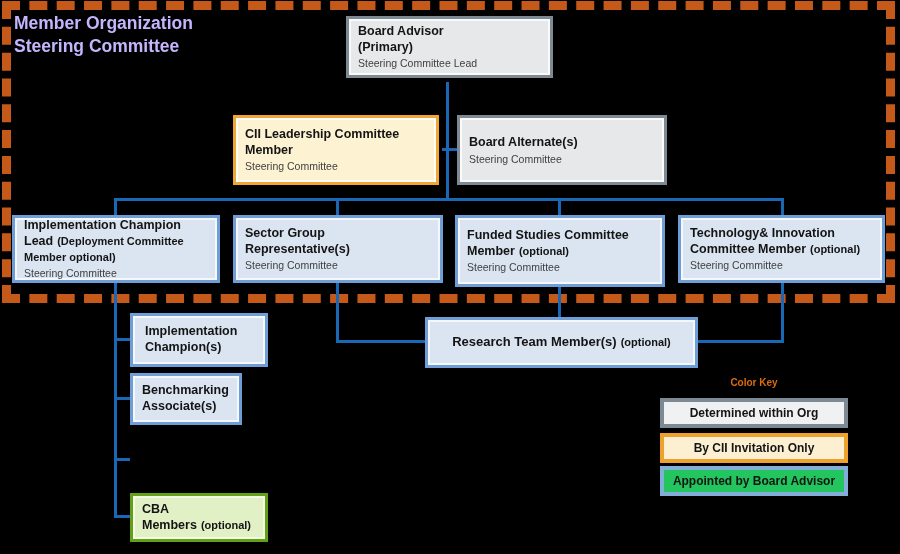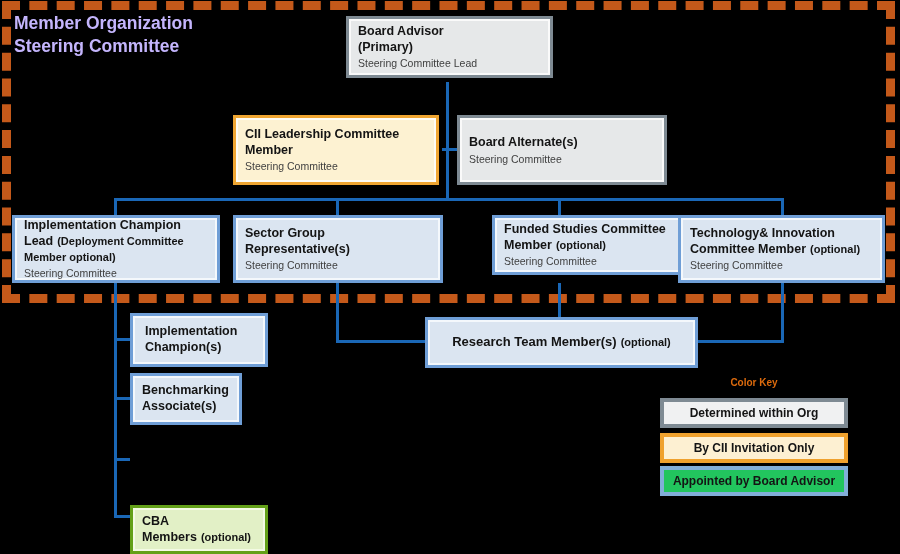--- a/index.html
+++ b/index.html
@@ -21,29 +21,29 @@
   .box{position:absolute;box-sizing:border-box;display:flex;flex-direction:column;
        justify-content:center;padding:5px 9px;}
   .box .ttl{font-weight:700;font-size:12.5px;line-height:1.25;color:#141414;}
   .box .nm{white-space:pre-line;}
   .box .sfx{font-size:11px;margin-left:4px;}
   .box .sub{font-weight:400;font-size:10.5px;line-height:1.2;color:#3F3F3F;margin-top:2px;}
 
   .st-gray  {border:3px solid #7E8A93;background:#E6E8E9;box-shadow:inset 0 0 0 2px #FAFAFA;}
   .st-orange{border:3px solid #F0A632;background:#FDF2D2;box-shadow:inset 0 0 0 2px #FFFDF5;}
   .st-blue  {border:3px solid #6F9ED6;background:#DBE5F1;box-shadow:inset 0 0 0 2px #F4F8FC;}
-  .st-green {border:3px solid #63A018;background:#E2F0C6;box-shadow:inset 0 0 0 2px #F3FAE4;margin-top:12px;}
+  .st-green {border:3px solid #63A018;background:#E2F0C6;box-shadow:inset 0 0 0 2px #F3FAE4;}
 
   
   #bx-board-advisor{left:346px;top:16px;width:207px;height:62px;}
   #bx-cii          {left:233px;top:115px;width:206px;height:70px;}
   #bx-board-alt    {left:457px;top:115px;width:210px;height:70px;}
   #bx-impl-lead    {left:12px;top:215px;width:208px;height:68px;}
   #bx-sector       {left:233px;top:215px;width:210px;height:68px;}
-  #bx-funded       {left:455px;top:215px;width:210px;height:60px;margin-left:37px;}
+  #bx-funded       {left:455px;top:215px;width:210px;height:72px;}
   #bx-tech         {left:678px;top:215px;width:207px;height:68px;}
   #bx-research     {left:425px;top:317px;width:273px;height:51px;align-items:center;text-align:center;}
   #bx-research .ttl{font-size:13px;}
   #bx-impl-champ   {left:130px;top:313px;width:138px;height:54px;padding-left:12px;}
   #bx-bench        {left:130px;top:373px;width:112px;height:52px;}
   #bx-edu          {left:130px;top:435px;width:138px;height:50px;}
   #bx-cba          {left:130px;top:493px;width:138px;height:49px;}
 
   
   .key-title{position:absolute;left:660px;top:377px;width:188px;text-align:center;

